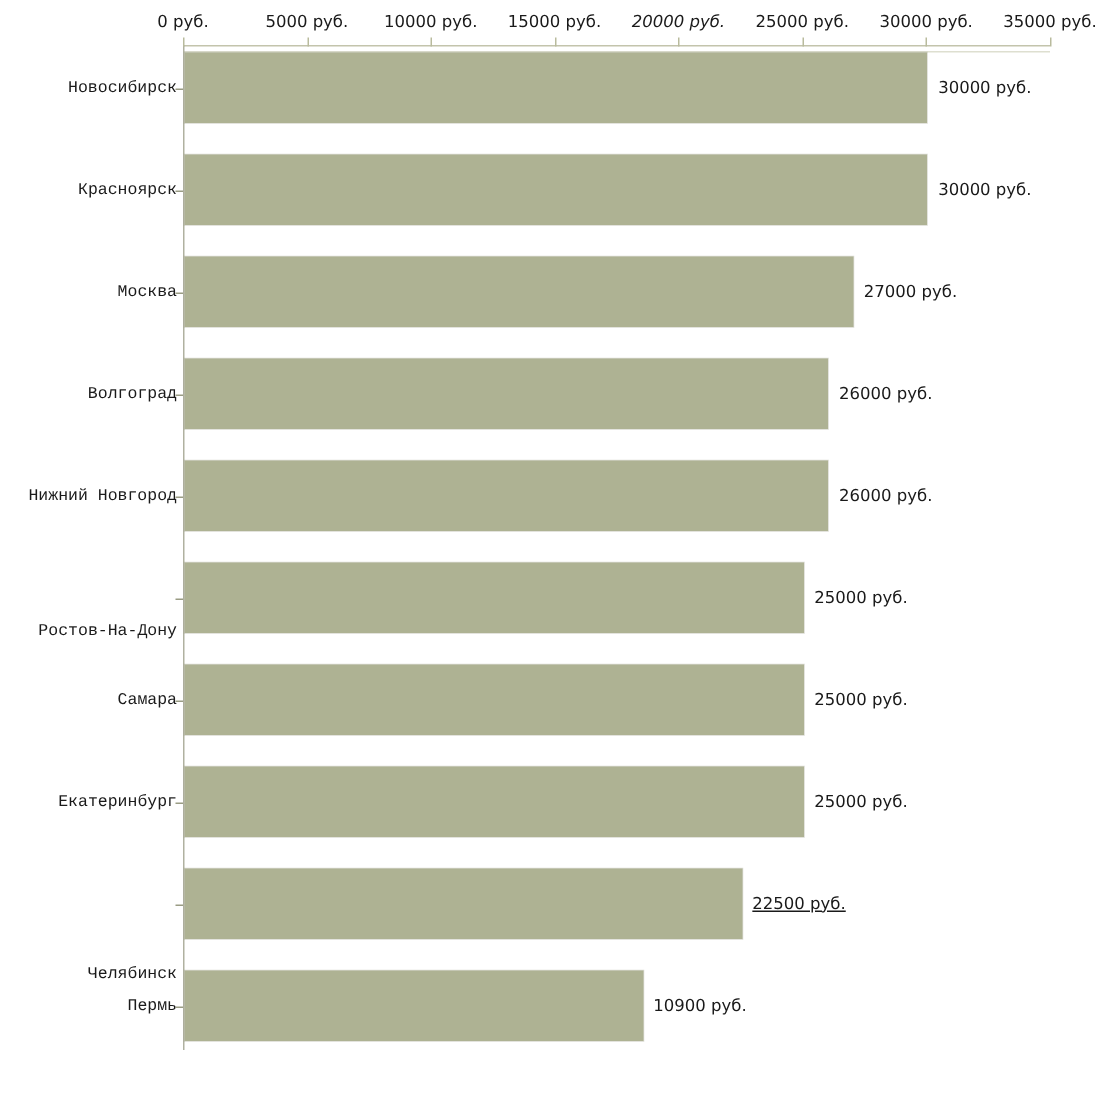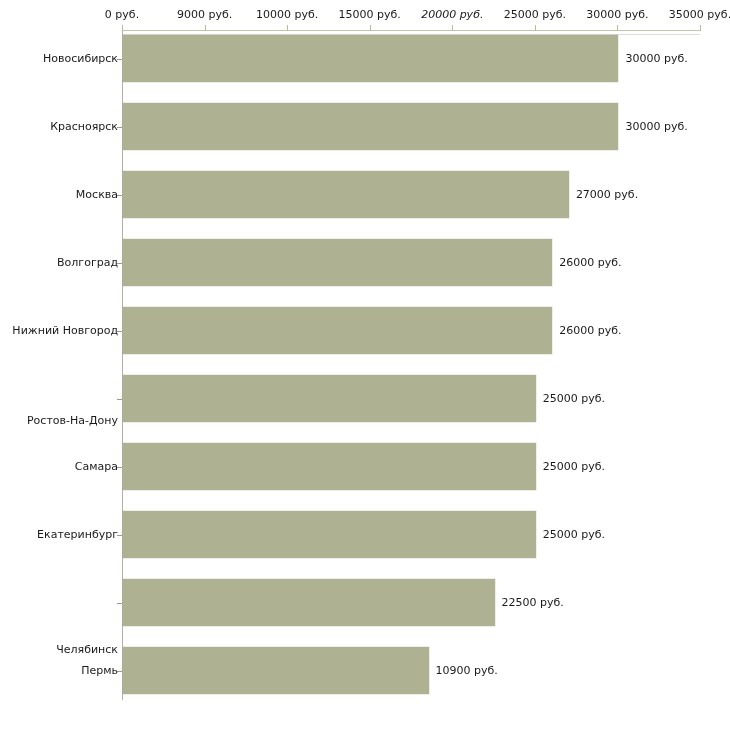--- a/index.html
+++ b/index.html
@@ -83,20 +83,21 @@
 
   
   .cat-label {
     position: absolute;
     right: 612px; 
     font-size: 11px;
     color: #1a1a1a;
     white-space: nowrap;
     text-align: right;
     line-height: 12px;
+    font-family: Liberation Mono, monospace;
   }
 
   
   .bar {
     position: absolute;
     left: 123px;
     background: #aeb293;
     box-shadow: 0 0 0 0.5px rgba(150,152,128,0.35);
   }
   .bar-value {
@@ -107,21 +108,21 @@
     line-height: 12px;
   }
 </style>
 </head>
 <body>
 
 <div id="chart-root">
 
   <div id="x-axis-labels">
       <div class="x-tick-label" style="left: 122px;">0 руб.</div>
-      <div class="x-tick-label" style="left: 204.571px;">9000 руб.</div>
+      <div class="x-tick-label" style="left: 204.571px;">5000 руб.</div>
       <div class="x-tick-label" style="left: 287.143px;">10000 руб.</div>
       <div class="x-tick-label" style="left: 369.714px;">15000 руб.</div>
       <div class="x-tick-label" style="left: 452.286px; font-style: italic;">20000 руб.</div>
       <div class="x-tick-label" style="left: 534.857px;">25000 руб.</div>
       <div class="x-tick-label" style="left: 617.429px;">30000 руб.</div>
       <div class="x-tick-label" style="left: 700px;">35000 руб.</div>
     </div>
   <div id="x-axis-line"></div>
   <div id="x-axis-line-2"></div>
   <div id="y-axis-line"></div>
@@ -163,21 +164,21 @@
       <div class="y-tick-mark" style="top: 399px;"></div>
       <div class="bar" title="Самара — 25000 руб." style="top: 443px; width: 412.857px; height: 47px; background: rgb(174, 178, 147);"></div>
       <div class="bar-value" style="left: 542.857px; top: 460.5px;">25000 руб.</div>
       <div class="cat-label" style="top: 460.5px;">Самара</div>
       <div class="y-tick-mark" style="top: 467px;"></div>
       <div class="bar" title="Екатеринбург — 25000 руб." style="top: 511px; width: 412.857px; height: 47px; background: rgb(174, 178, 147);"></div>
       <div class="bar-value" style="left: 542.857px; top: 528.5px;">25000 руб.</div>
       <div class="cat-label" style="top: 528.5px;">Екатеринбург</div>
       <div class="y-tick-mark" style="top: 535px;"></div>
       <div class="bar" title="Челябинск — 22500 руб." style="top: 579px; width: 371.571px; height: 47px; background: rgb(174, 178, 147);"></div>
-      <div class="bar-value" style="left: 501.571px; top: 596.5px;">22500 руб.</div>
+      <div class="bar-value" style="left: 501.571px; top: 596.5px; text-decoration: underline;">22500 руб.</div>
       <div class="cat-label" style="top: 596.5px; margin-top: 47px;">Челябинск</div>
       <div class="y-tick-mark" style="top: 603px;"></div>
       <div class="bar" title="Пермь — 18500 руб." style="top: 647px; width: 305.514px; height: 47px; background: rgb(174, 178, 147);"></div>
       <div class="bar-value" style="left: 435.514px; top: 664.5px;">10900 руб.</div>
       <div class="cat-label" style="top: 664.5px;">Пермь</div>
       <div class="y-tick-mark" style="top: 671px;"></div>
     </div>
 
 </div>
 

